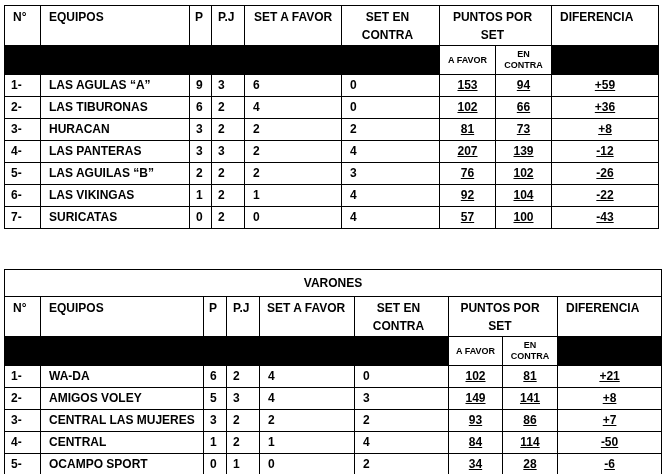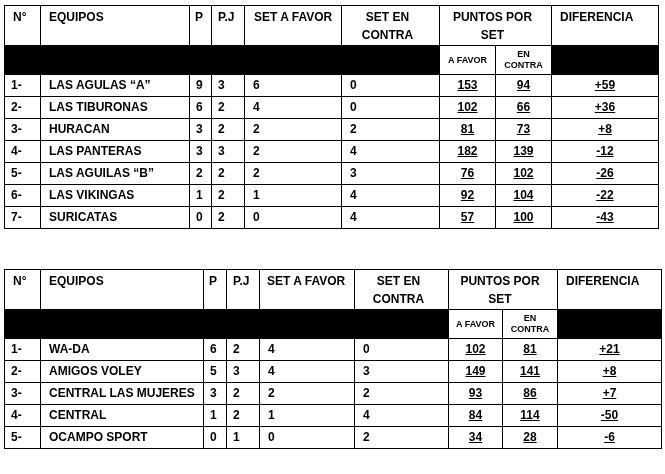--- a/index.html
+++ b/index.html
@@ -99,21 +99,21 @@
     <td class="ctr">73</td>
     <td class="ctr">+8</td>
   </tr>
   <tr class="data-row">
     <td class="num">4-</td>
     <td>LAS PANTERAS</td>
     <td class="num">3</td>
     <td class="num">3</td>
     <td>2</td>
     <td>4</td>
-    <td class="ctr">182</td>
+    <td class="ctr">207</td>
     <td class="ctr">139</td>
     <td class="ctr">-12</td>
   </tr>
   <tr class="data-row">
     <td class="num">5-</td>
     <td>LAS AGUILAS “B”</td>
     <td class="num">2</td>
     <td class="num">2</td>
     <td>2</td>
     <td>3</td>
@@ -152,20 +152,23 @@
       <col style="width:163px">
       <col style="width:23px">
       <col style="width:33px">
     <col style="width:95px">
       <col style="width:94px">
       <col style="width:54px">
       <col style="width:55px">
       <col style="width:104px">
   </colgroup>
   <tbody>
+      <tr class="title-row">
+    <td colspan="9">VARONES</td>
+  </tr>
   <tr class="hdr-row">
     <td>N°</td>
     <td>EQUIPOS</td>
     <td style="padding-left:5px">P</td>
     <td style="padding-left:6px">P.J</td>
     <td style="padding-left:7px">SET A FAVOR</td>
     <td class="c">
           <div>SET EN</div>
           <div style="margin-top:4px">CONTRA</div>
         </td>

